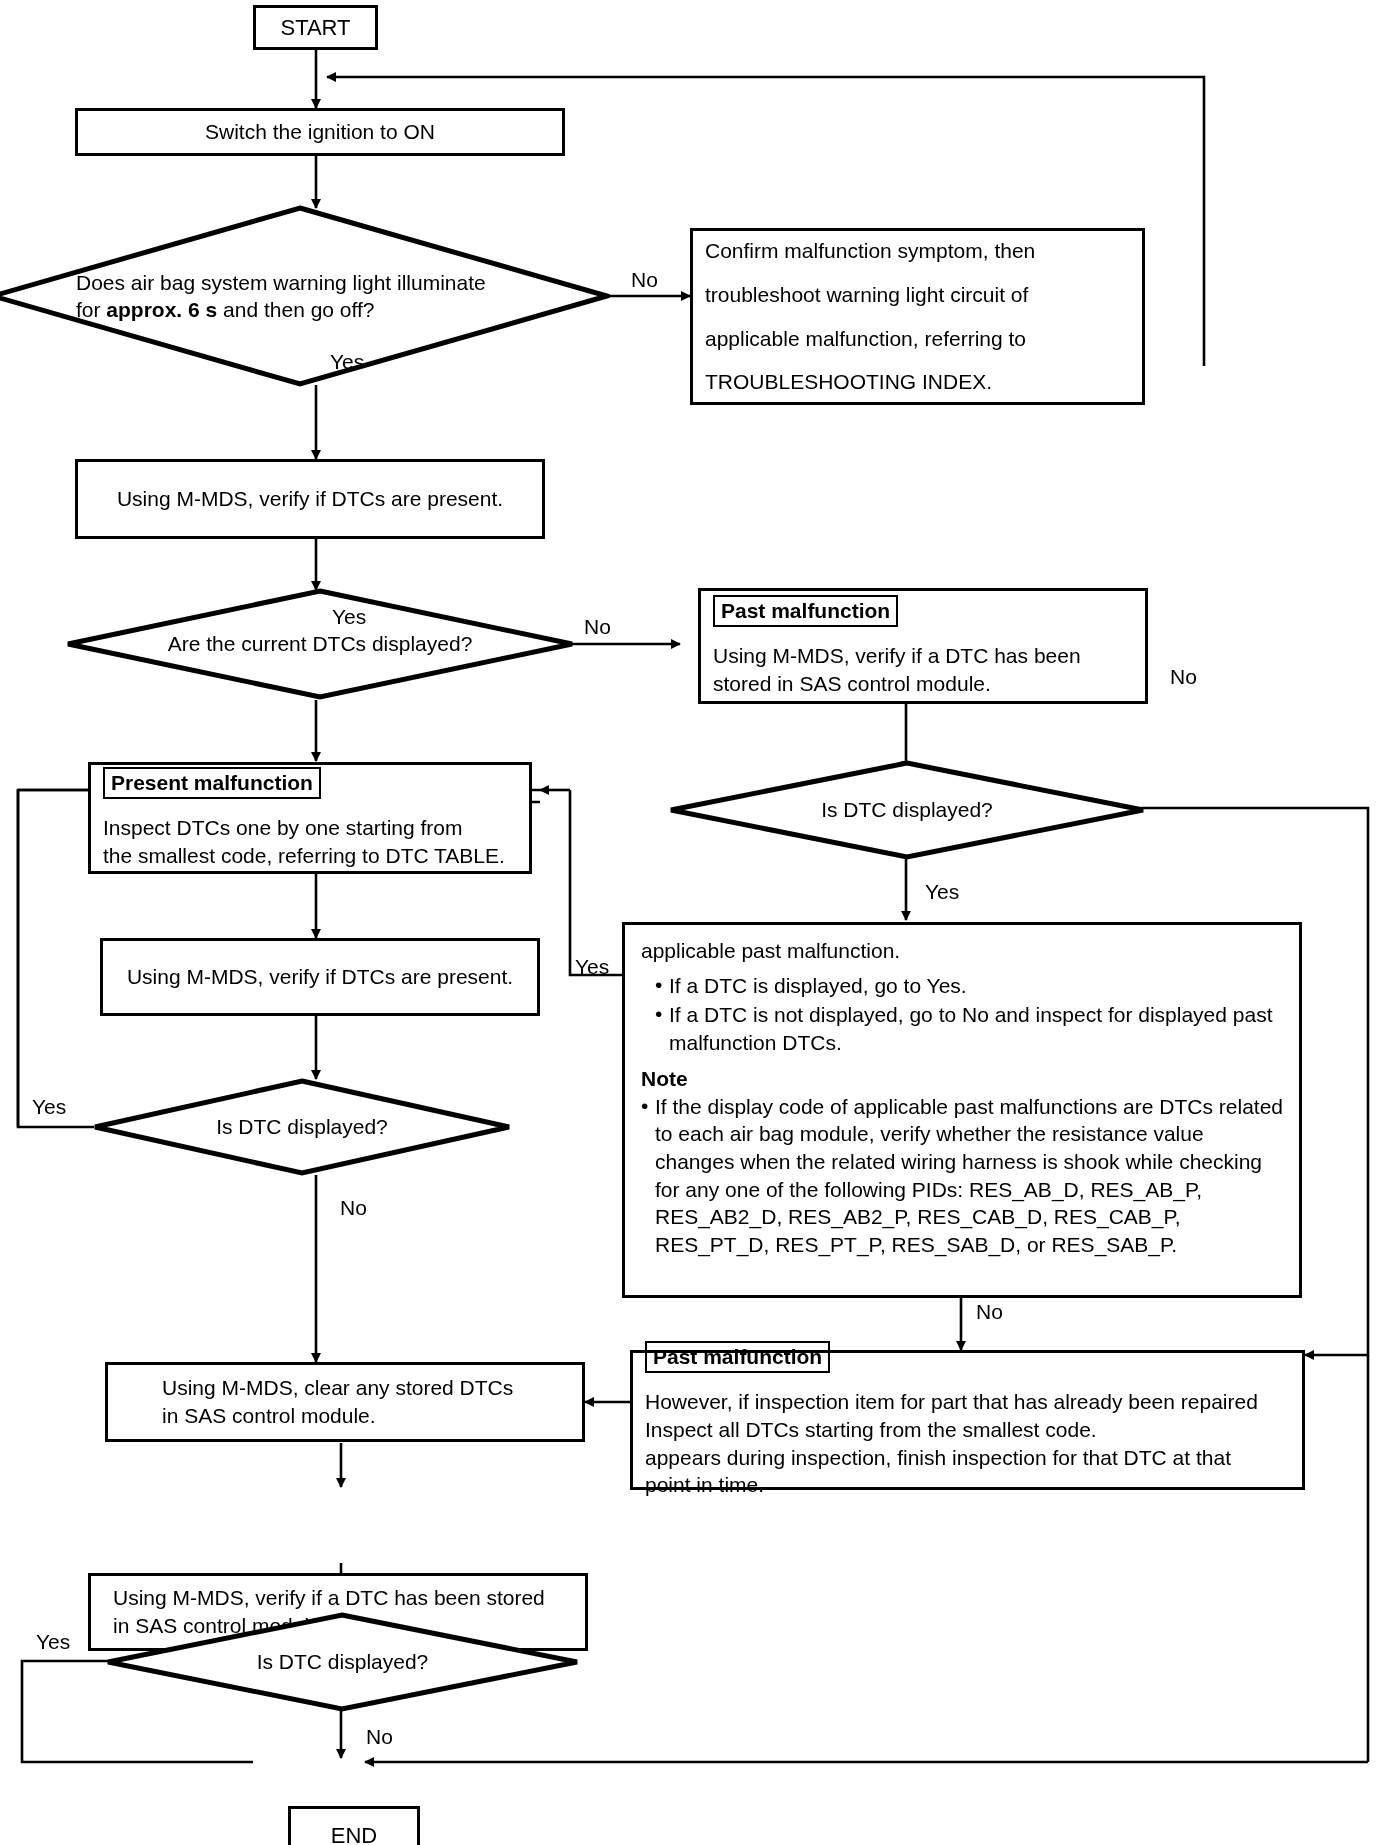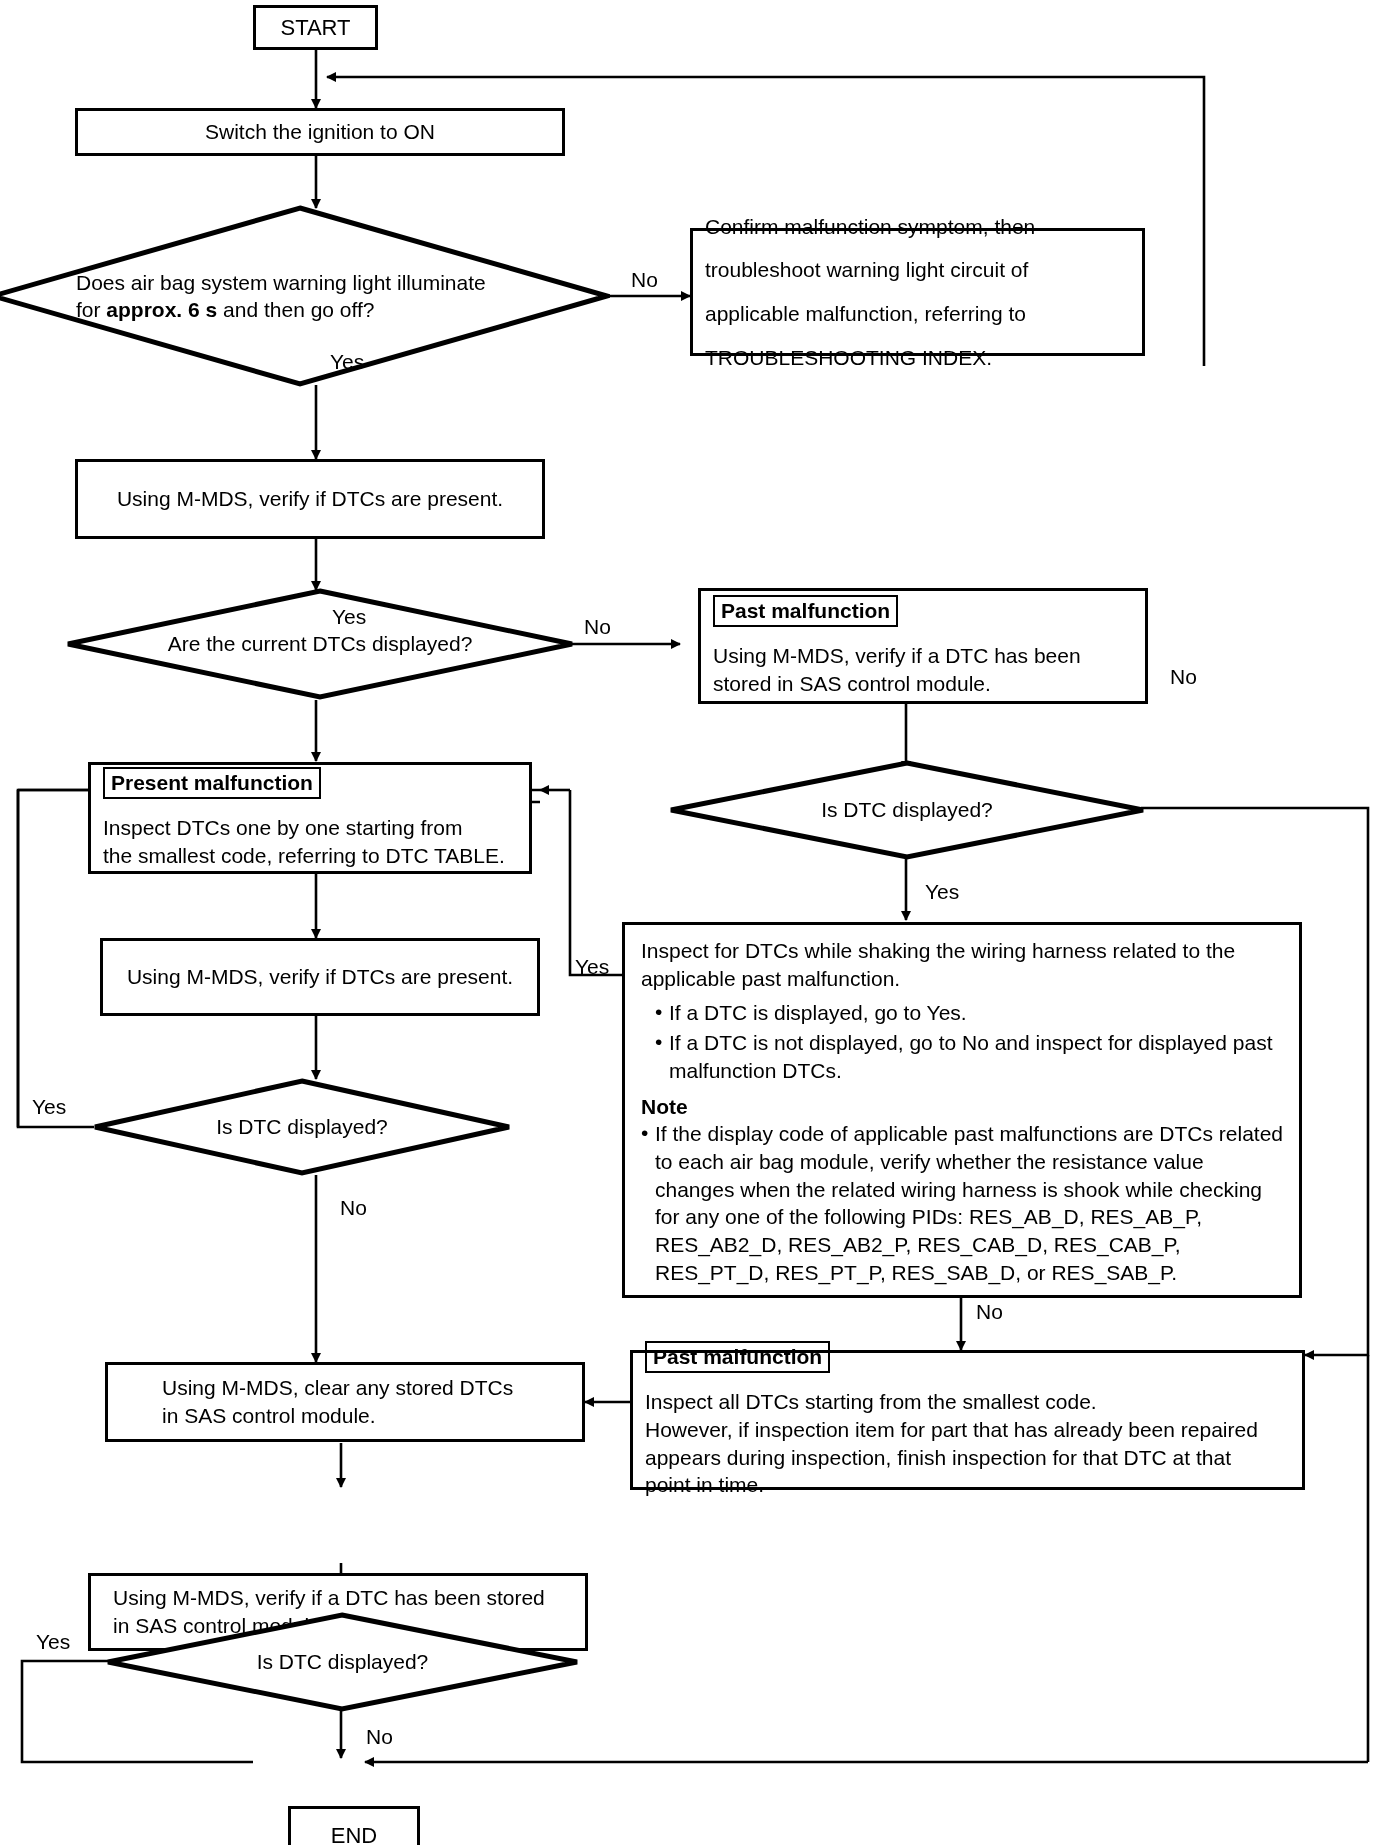--- a/index.html
+++ b/index.html
@@ -188,21 +188,21 @@
   <div class="diamond" style="left:-10px; top:205px; width:620px; height:182px;">
     <svg width="620" height="182" viewBox="0 0 620 182">
       <polygon points="310,3 617,91 310,179 3,91" fill="#fff" stroke="#000" stroke-width="5"></polygon>
     </svg>
     <div class="dlabel leftish">
       <span class="bline">Does air bag system warning light illuminate</span>
       <span class="bline"><span>for </span><span class="bold">approx. 6 s</span><span> and then go off?</span></span>
     </div>
   </div>
 
-  <div class="box left" style="left:690px; top:228px; width:455px; height:128px;gap:16px;">
+  <div class="box left" style="left:690px; top:228px; width:455px; height:177px;gap:16px;">
     <span class="bline">Confirm malfunction symptom, then</span>
     <span class="bline">troubleshoot warning light circuit of</span>
     <span class="bline">applicable malfunction, referring to</span>
     <span class="bline">TROUBLESHOOTING INDEX.</span>
   </div>
 
   <div class="box center" style="left:75px; top:459px; width:470px; height:80px;">
     <span>Using M-MDS, verify if DTCs are present.</span>
   </div>
 
@@ -234,21 +234,20 @@
     <div class="dlabel">
       <span>Is DTC displayed?</span>
     </div>
   </div>
 
   <div class="box center" style="left:100px; top:938px; width:440px; height:78px;">
     <span>Using M-MDS, verify if DTCs are present.</span>
   </div>
 
   <div class="box left" style="left:622px; top:922px; width:680px; height:376px; padding:12px 16px; justify-content:flex-start;">
-    <span class="bline">Inspect for DTCs while shaking the wiring harness related to the</span>
     <span class="bline">applicable past malfunction.</span>
     <ul class="bul">
       <li>If a DTC is displayed, go to Yes.</li>
       <li>If a DTC is not displayed, go to No and inspect for displayed past malfunction DTCs.</li>
     </ul>
     <span class="notehead">Note</span>
     <ul class="bul" style="margin-top:0;padding-left:0;">
       <li>If the display code of applicable past malfunctions are DTCs related to each air bag module, verify whether the resistance value changes when the related wiring harness is shook while checking for any one of the following PIDs: RES_AB_D, RES_AB_P, RES_AB2_D, RES_AB2_P, RES_CAB_D, RES_CAB_P, RES_PT_D, RES_PT_P, RES_SAB_D, or RES_SAB_P.</li>
     </ul>
   </div>
@@ -257,22 +256,22 @@
     <svg width="420" height="98" viewBox="0 0 420 98">
       <polygon points="210,3 417,49 210,95 3,49" fill="#fff" stroke="#000" stroke-width="5"></polygon>
     </svg>
     <div class="dlabel">
       <span>Is DTC displayed?</span>
     </div>
   </div>
 
   <div class="box left" style="left:630px; top:1350px; width:675px; height:140px;">
     <span class="badge">Past malfunction</span>
+    <span class="bline">However, if inspection item for part that has already been repaired</span>
     <span class="bline">Inspect all DTCs starting from the smallest code.</span>
-    <span class="bline">However, if inspection item for part that has already been repaired</span>
     <span class="bline">appears during inspection, finish inspection for that DTC at that</span>
     <span class="bline">point in time.</span>
   </div>
 
   <div class="box left" style="left:105px; top:1362px; width:480px; height:80px; padding-left:54px;">
     <span class="bline">Using M-MDS, clear any stored DTCs</span>
     <span class="bline">in SAS control module.</span>
   </div>
 
   <div class="box left" style="left:88px; top:1573px; width:500px; height:78px; padding-left:22px;">

